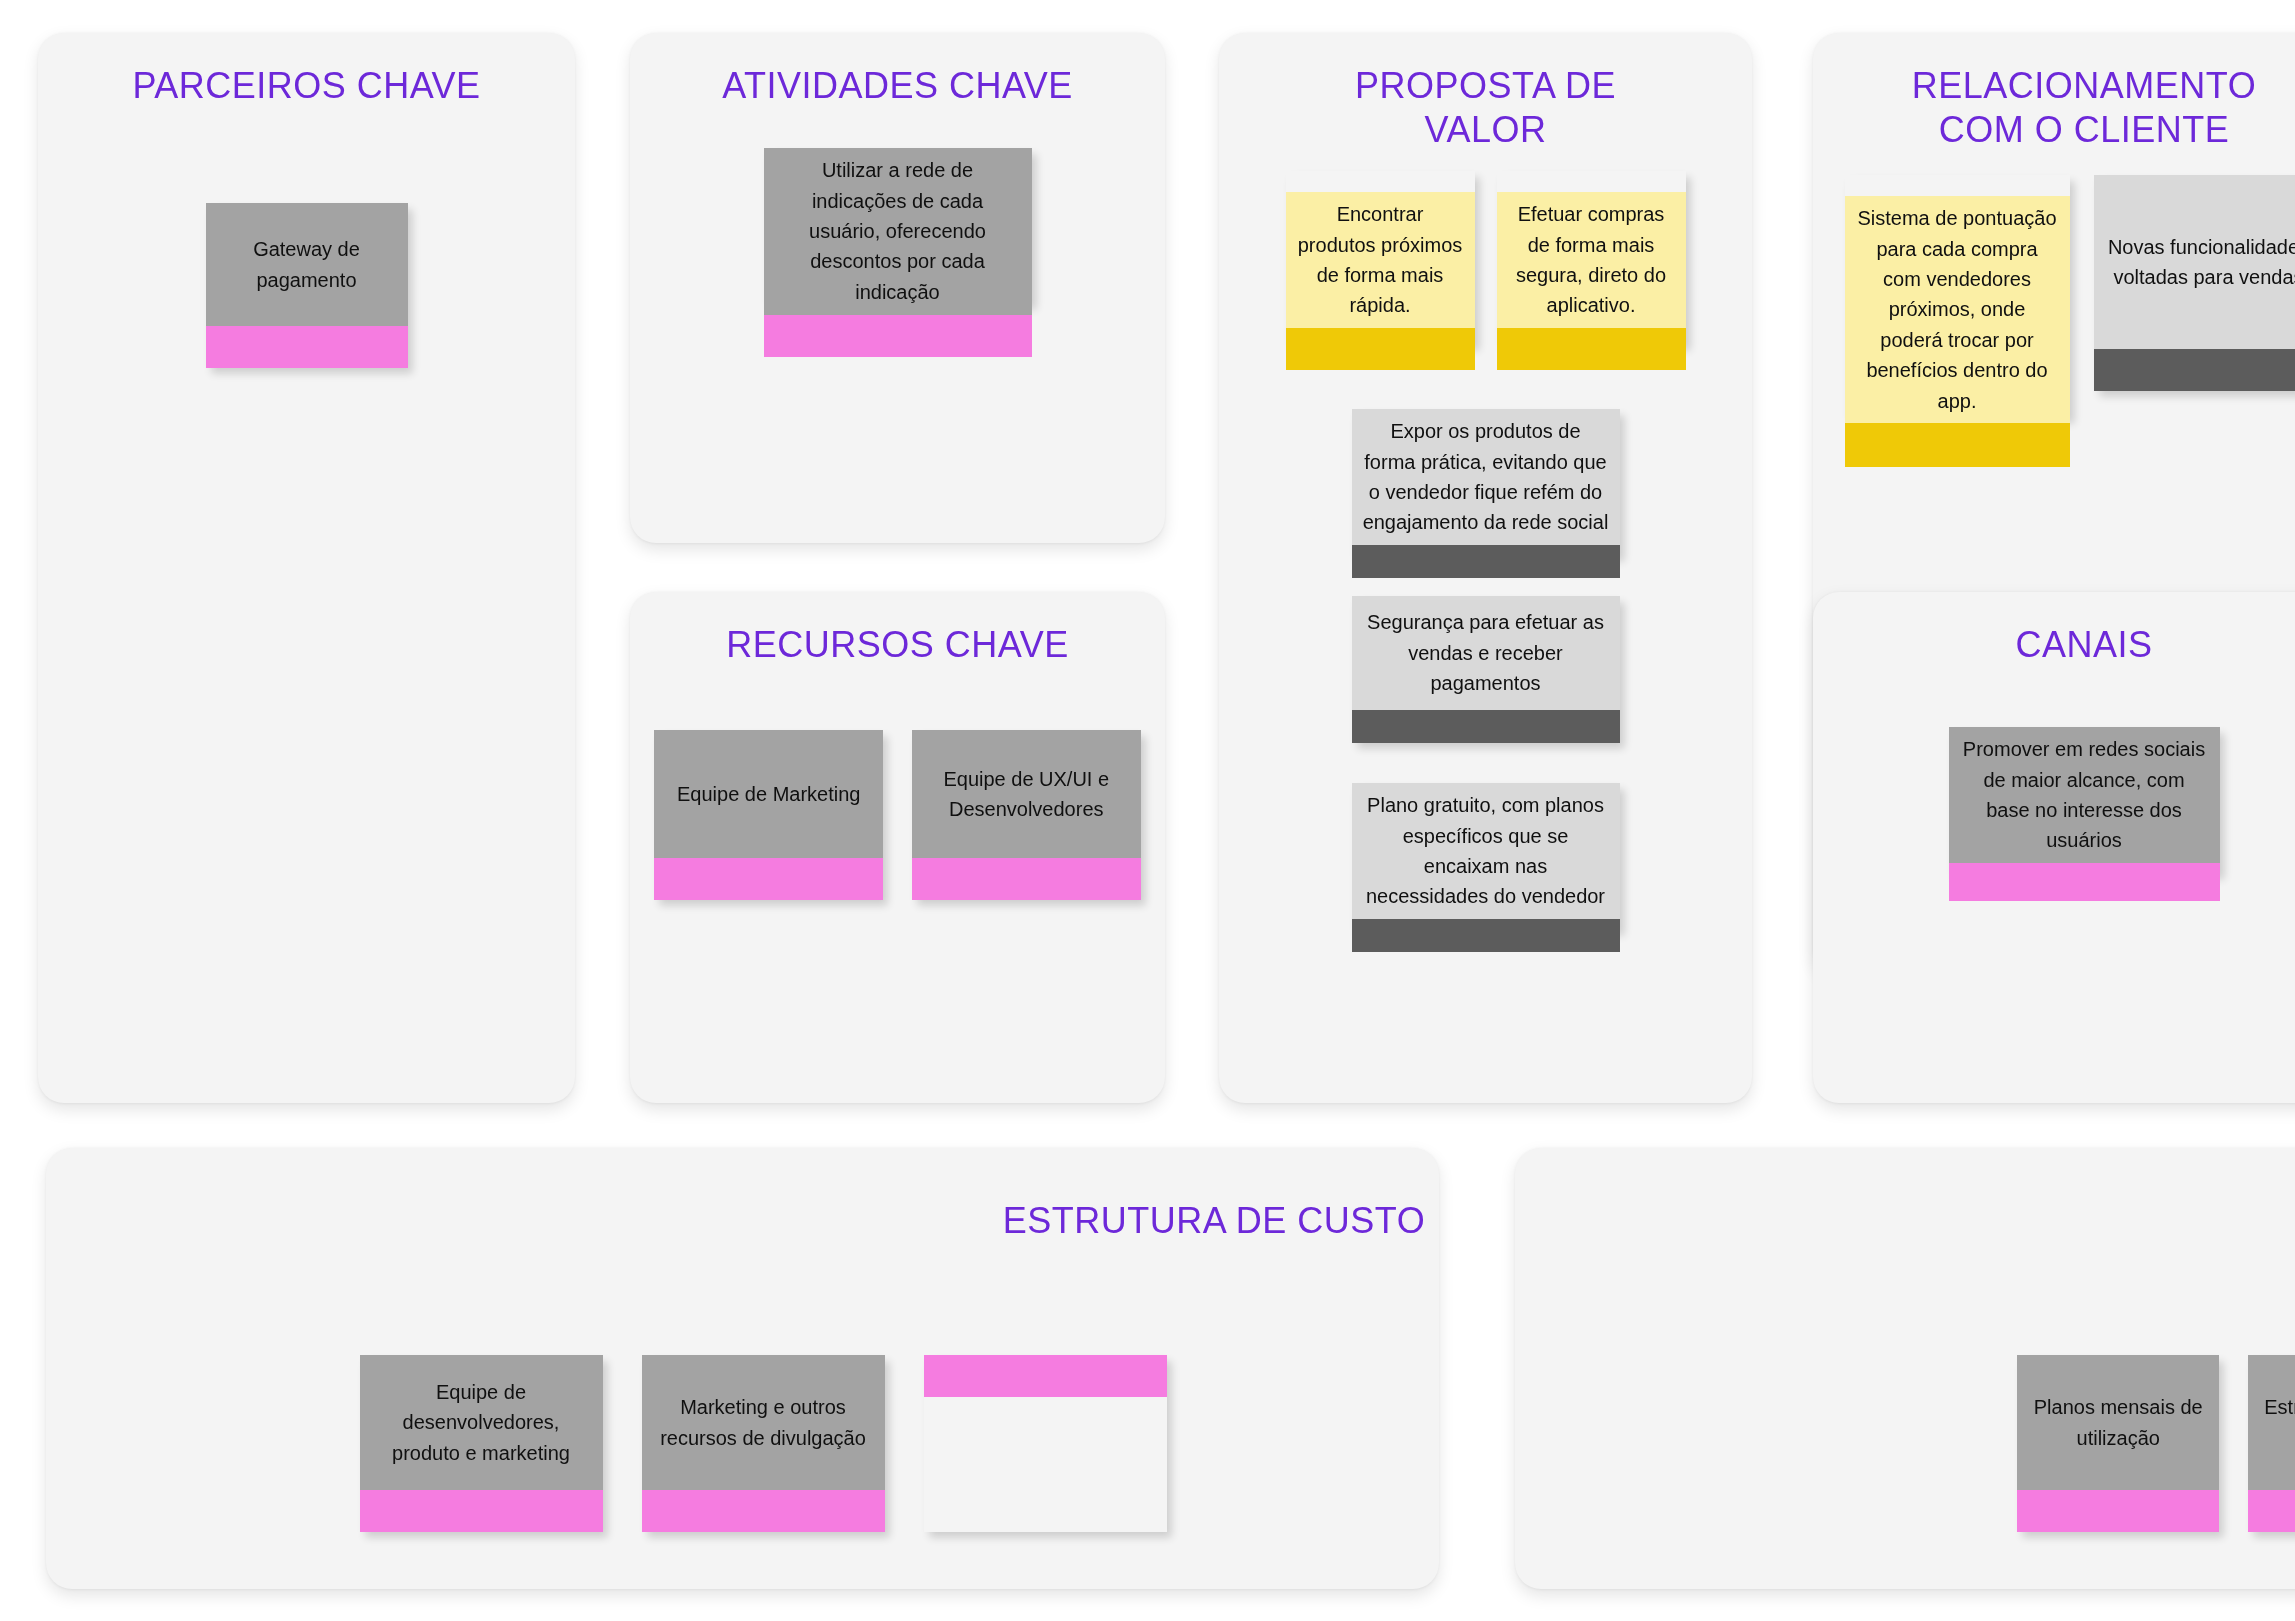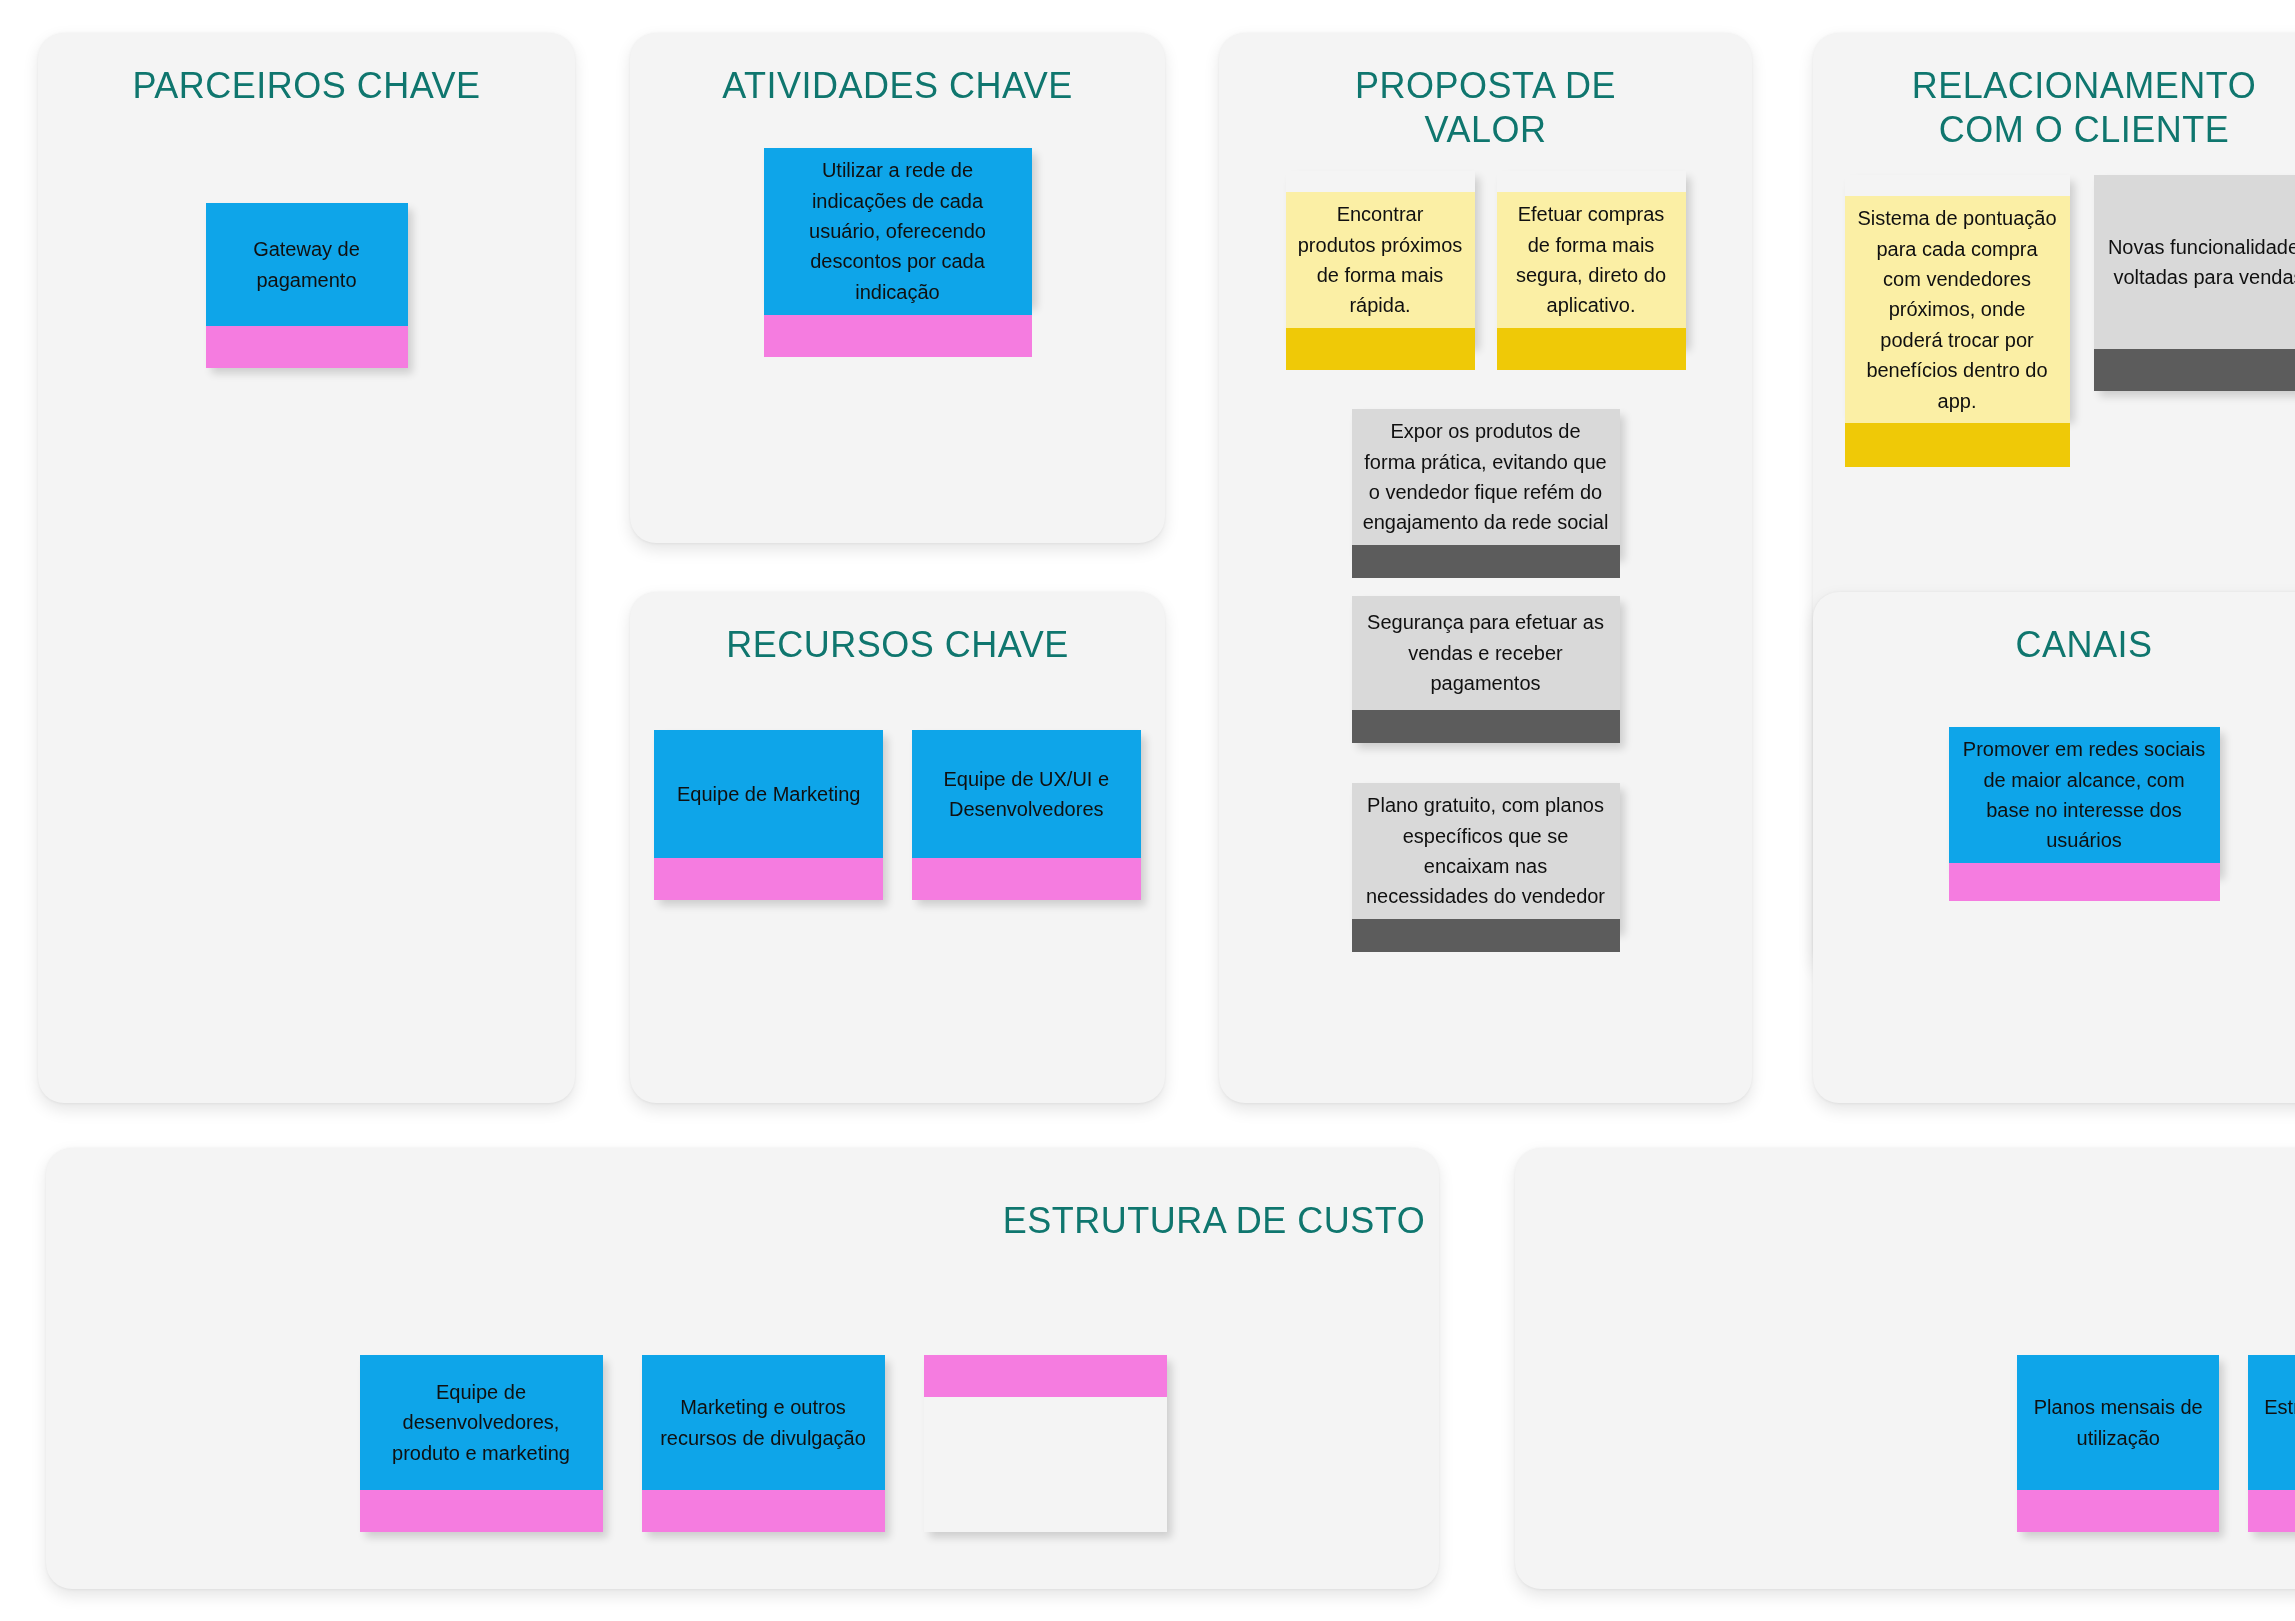--- a/index.html
+++ b/index.html
@@ -19,21 +19,21 @@
   
   .panel{
     position:absolute;
     background:#f4f4f4;
     border-radius:26px;
     box-shadow:0 6.4px 15.6px rgba(0,0,0,0.10), 0 0.9px 2.8px rgba(0,0,0,0.05);
     box-sizing:border-box;
   }
   .panel-title{
     text-align:center;
-    color:#0f766e;
+    color:#6d28d9;
     font-size:36px;
     font-weight:400;
     letter-spacing:0.5px;
     line-height:1.22;
     margin:0;
     padding:0 13.8px;
   }
   .panel-title.left{
     text-align:right;
     padding-left:92px;
@@ -62,21 +62,21 @@
     font-size:20px;
     line-height:1.52;
     font-weight:400;
   }
   .note .strip{
     flex:0 0 auto;
     width:100%;
   }
 
   
-  .note.pink .body{background:#0ea5e9;}
+  .note.pink .body{background:#a3a3a3;}
   .note.pink .strip{background:#f57ce0;}
   
   .note.yellow .body{background:#fbefa5;margin-top:21px;}
   .note.yellow .strip{background:#efc907;}
   
   .note.gray .body{background:#d9d9d9;}
   .note.gray .strip{background:#5c5c5c;}
 
   
   

